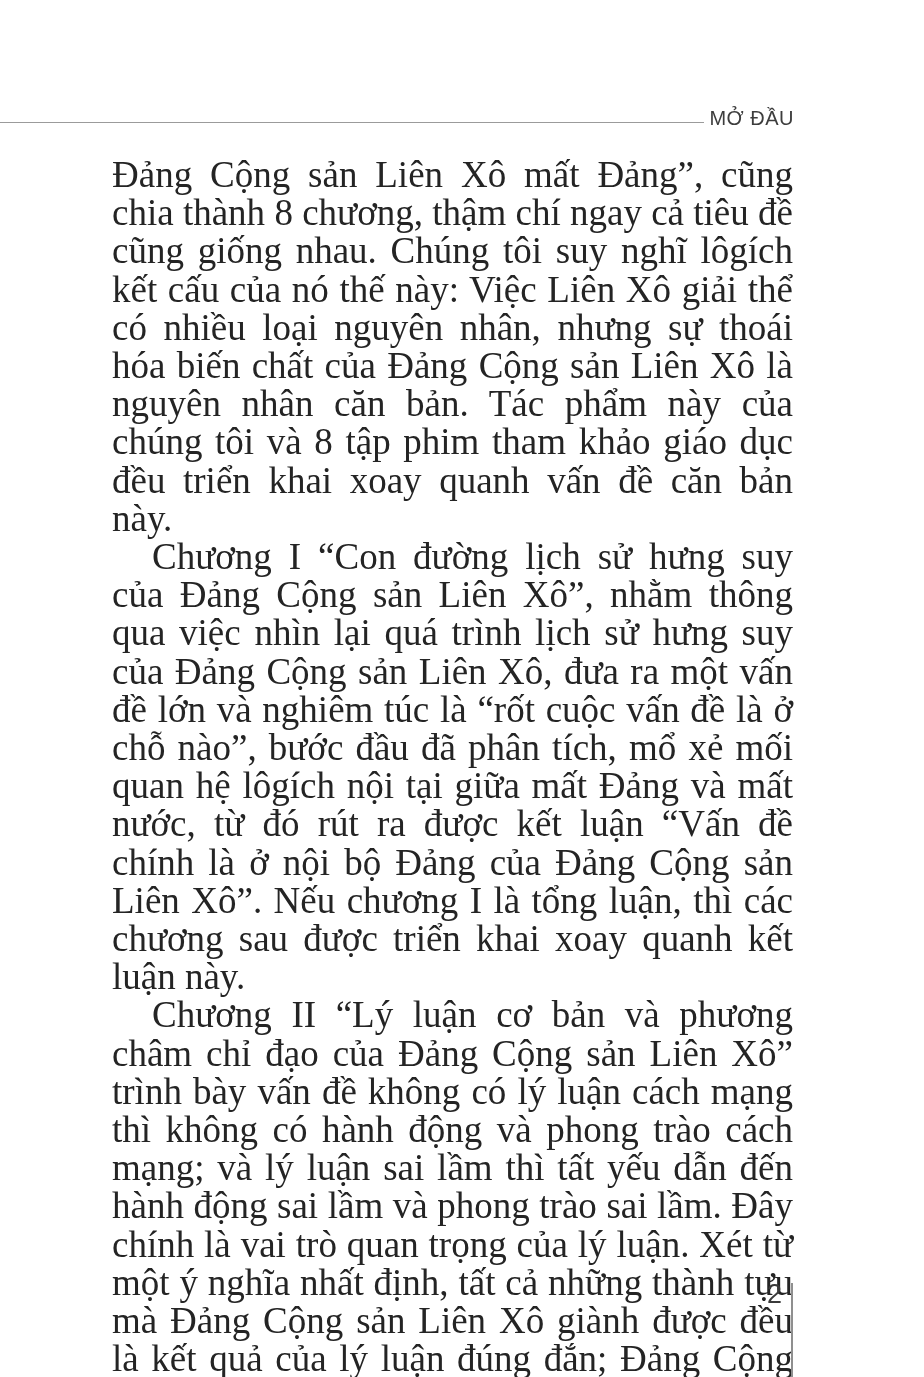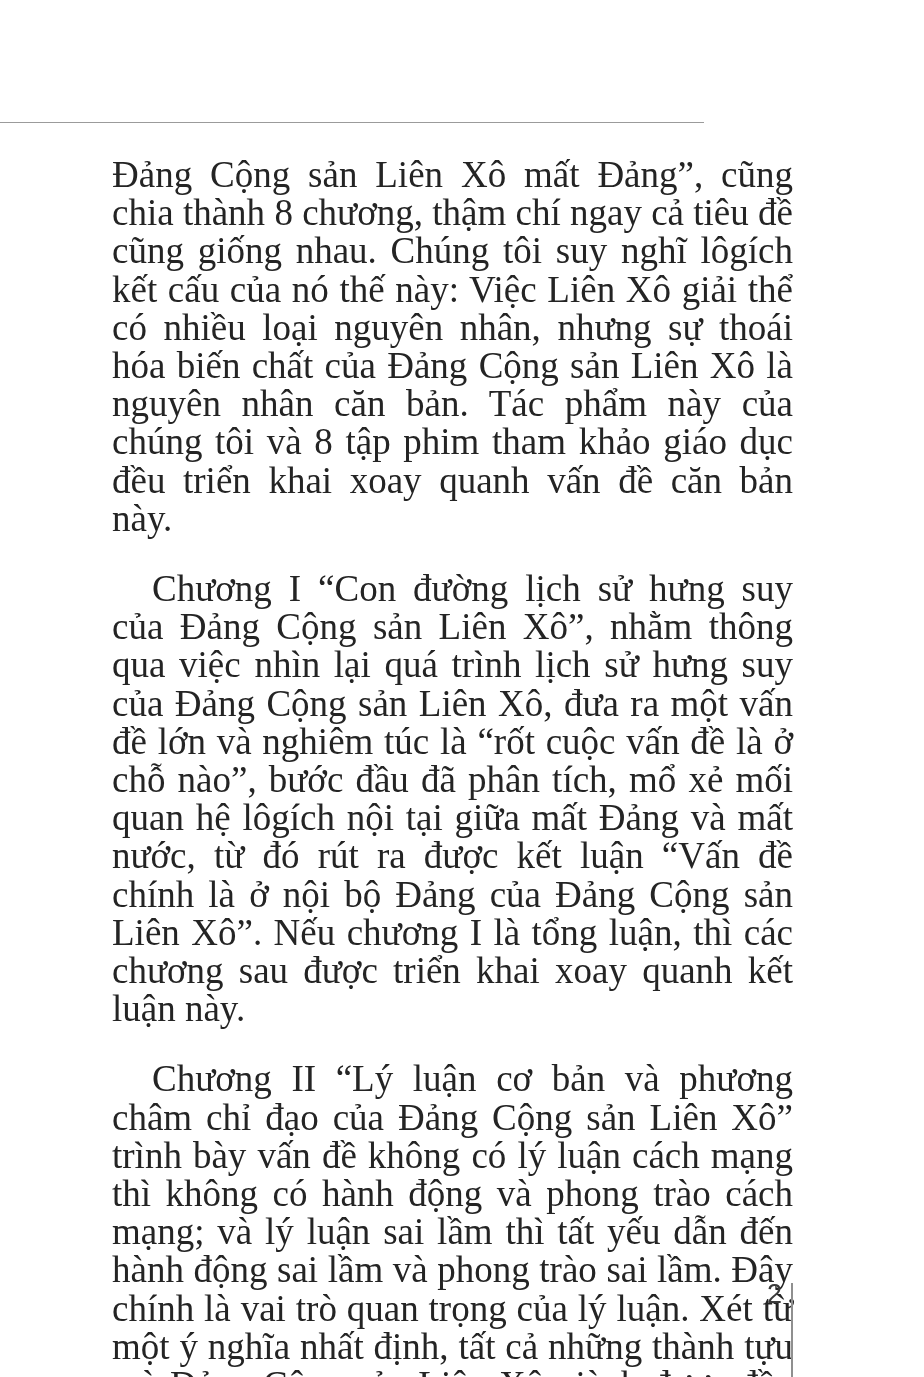--- a/index.html
+++ b/index.html
@@ -45,21 +45,20 @@
     line-height: 38.2px;
     text-align: justify;
     color: #242424;
   }
   .body-text p {
     margin: 0;
     padding: 0;
   }
   .body-text p.indent {
     text-indent: 40px;
-    margin-top: 32px;
   }
   .page-number {
     position: absolute;
     top: 1279px;
     left: 0;
     width: 782px;
     text-align: right;
     font-family: "Liberation Sans", "DejaVu Sans", sans-serif;
     font-size: 27px;
     font-weight: 400;
@@ -75,20 +74,21 @@
     background: #8f8f8f;
   }
 </style>
 </head>
 <body>
 
 <div class="page">
 
   <div class="header-rule"></div>
 
+  <div class="header-title">MỞ ĐẦU</div>
 
   <div class="body-text">
     <p>Đảng Cộng sản Liên Xô mất Đảng”, cũng chia thành 8 chương, thậm chí ngay cả tiêu đề cũng giống nhau. Chúng tôi suy nghĩ lôgích kết cấu của nó thế này: Việc Liên Xô giải thể có nhiều loại nguyên nhân, nhưng sự thoái hóa biến chất của Đảng Cộng sản Liên Xô là nguyên nhân căn bản. Tác phẩm này của chúng tôi và 8 tập phim tham khảo giáo dục đều triển khai xoay quanh vấn đề căn bản này.</p>
     <p class="indent">Chương I “Con đường lịch sử hưng suy của Đảng Cộng sản Liên Xô”, nhằm thông qua việc nhìn lại quá trình lịch sử hưng suy của Đảng Cộng sản Liên Xô, đưa ra một vấn đề lớn và nghiêm túc là “rốt cuộc vấn đề là ở chỗ nào”, bước đầu đã phân tích, mổ xẻ mối quan hệ lôgích nội tại giữa mất Đảng và mất nước, từ đó rút ra được kết luận “Vấn đề chính là ở nội bộ Đảng của Đảng Cộng sản Liên Xô”. Nếu chương I là tổng luận, thì các chương sau được triển khai xoay quanh kết luận này.</p>
     <p class="indent">Chương II “Lý luận cơ bản và phương châm chỉ đạo của Đảng Cộng sản Liên Xô” trình bày vấn đề không có lý luận cách mạng thì không có hành động và phong trào cách mạng; và lý luận sai lầm thì tất yếu dẫn đến hành động sai lầm và phong trào sai lầm. Đây chính là vai trò quan trọng của lý luận. Xét từ một ý nghĩa nhất định, tất cả những thành tựu mà Đảng Cộng sản Liên Xô giành được đều là kết quả của lý luận đúng đắn; Đảng Cộng sản Liên Xô sở dĩ mất Đảng là kết quả của việc bắt đầu từ tập đoàn lãnh đạo Khrushchev đến tập đoàn lãnh đạo Gorbachev dần dần đã xa rời, thậm chí, cuối cùng là phản bội lại chủ nghĩa Mác - Lênin. Lý luận cơ bản của Đảng chỉ khi chuyển hóa thành cương lĩnh hành động và các phương châm công tác cụ thể thì mới có ý nghĩa thực tế; phương châm chỉ đạo công tác của bất kỳ một chính đảng nào cũng tất yếu thể hiện yêu cầu bản chất của</p>
   </div>
 
   <div class="page-number">2</div>
 
   <div class="footer-rule"></div>

